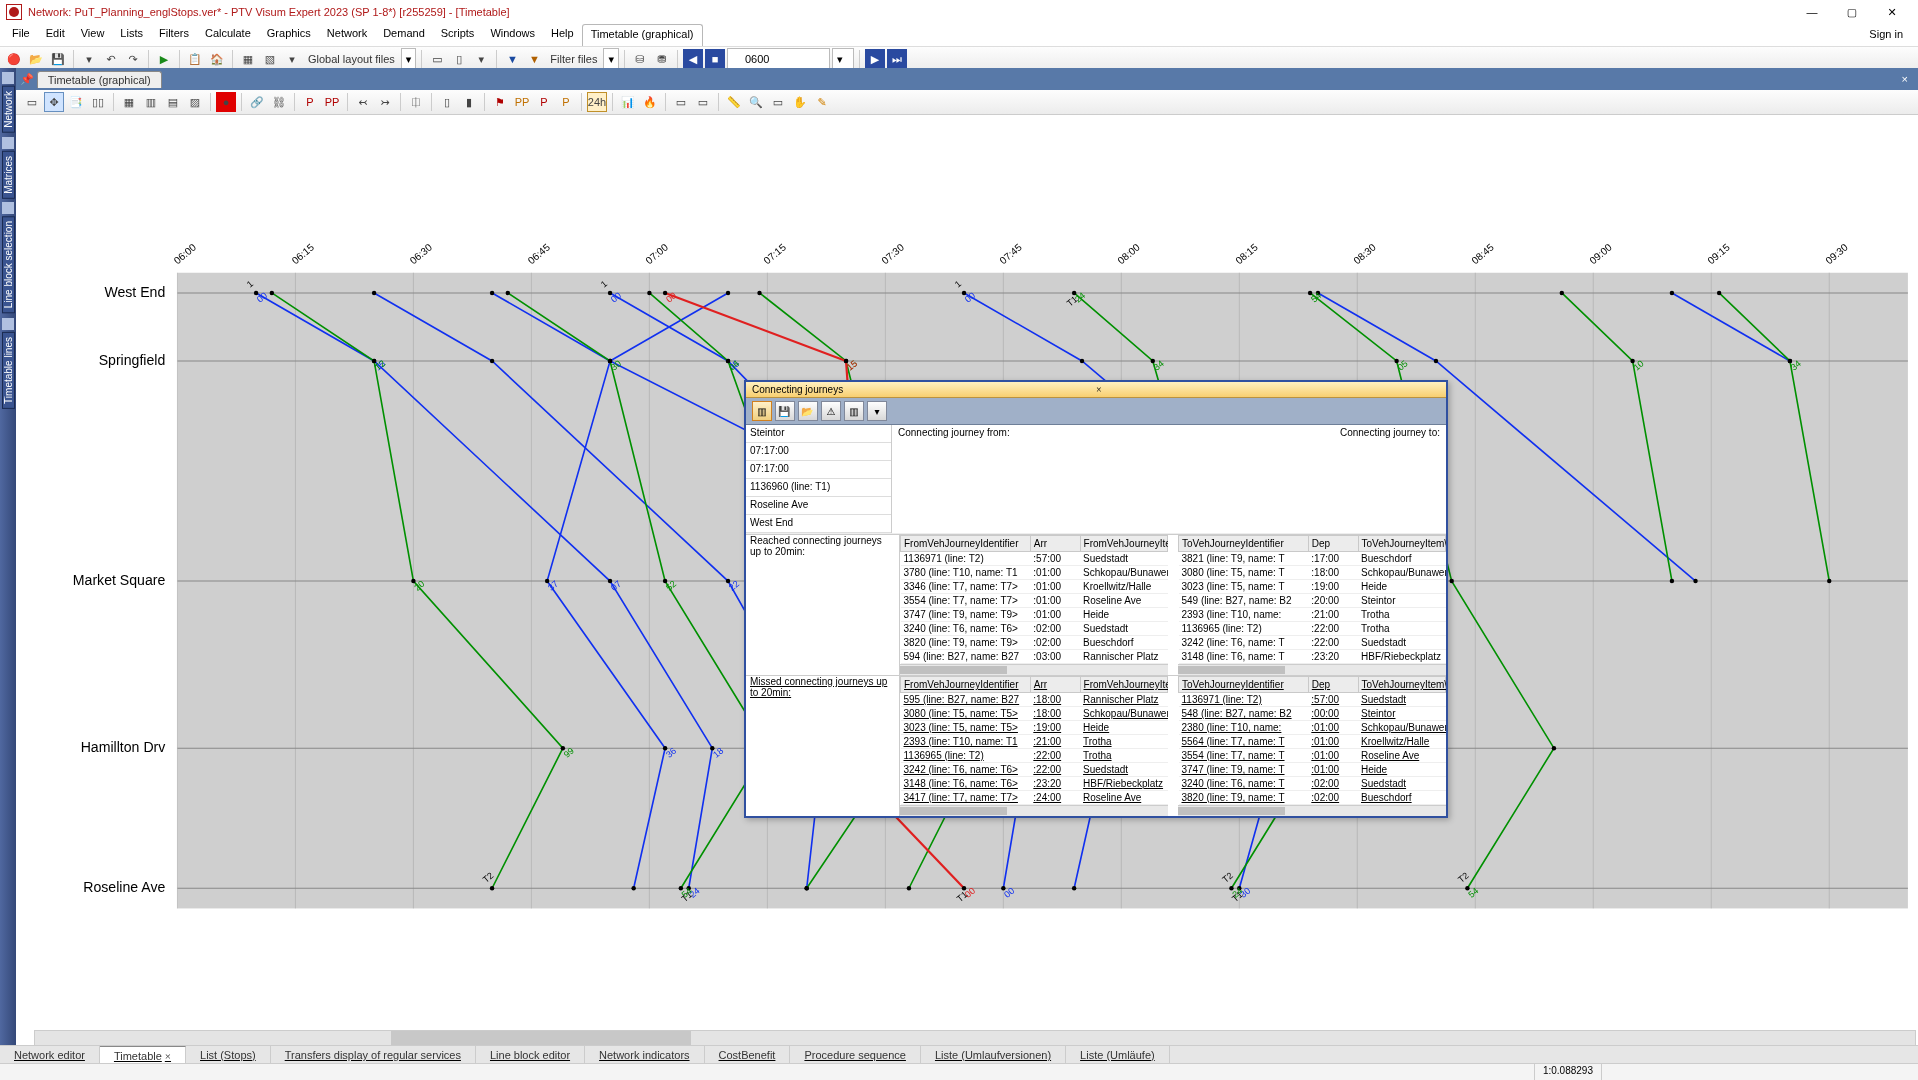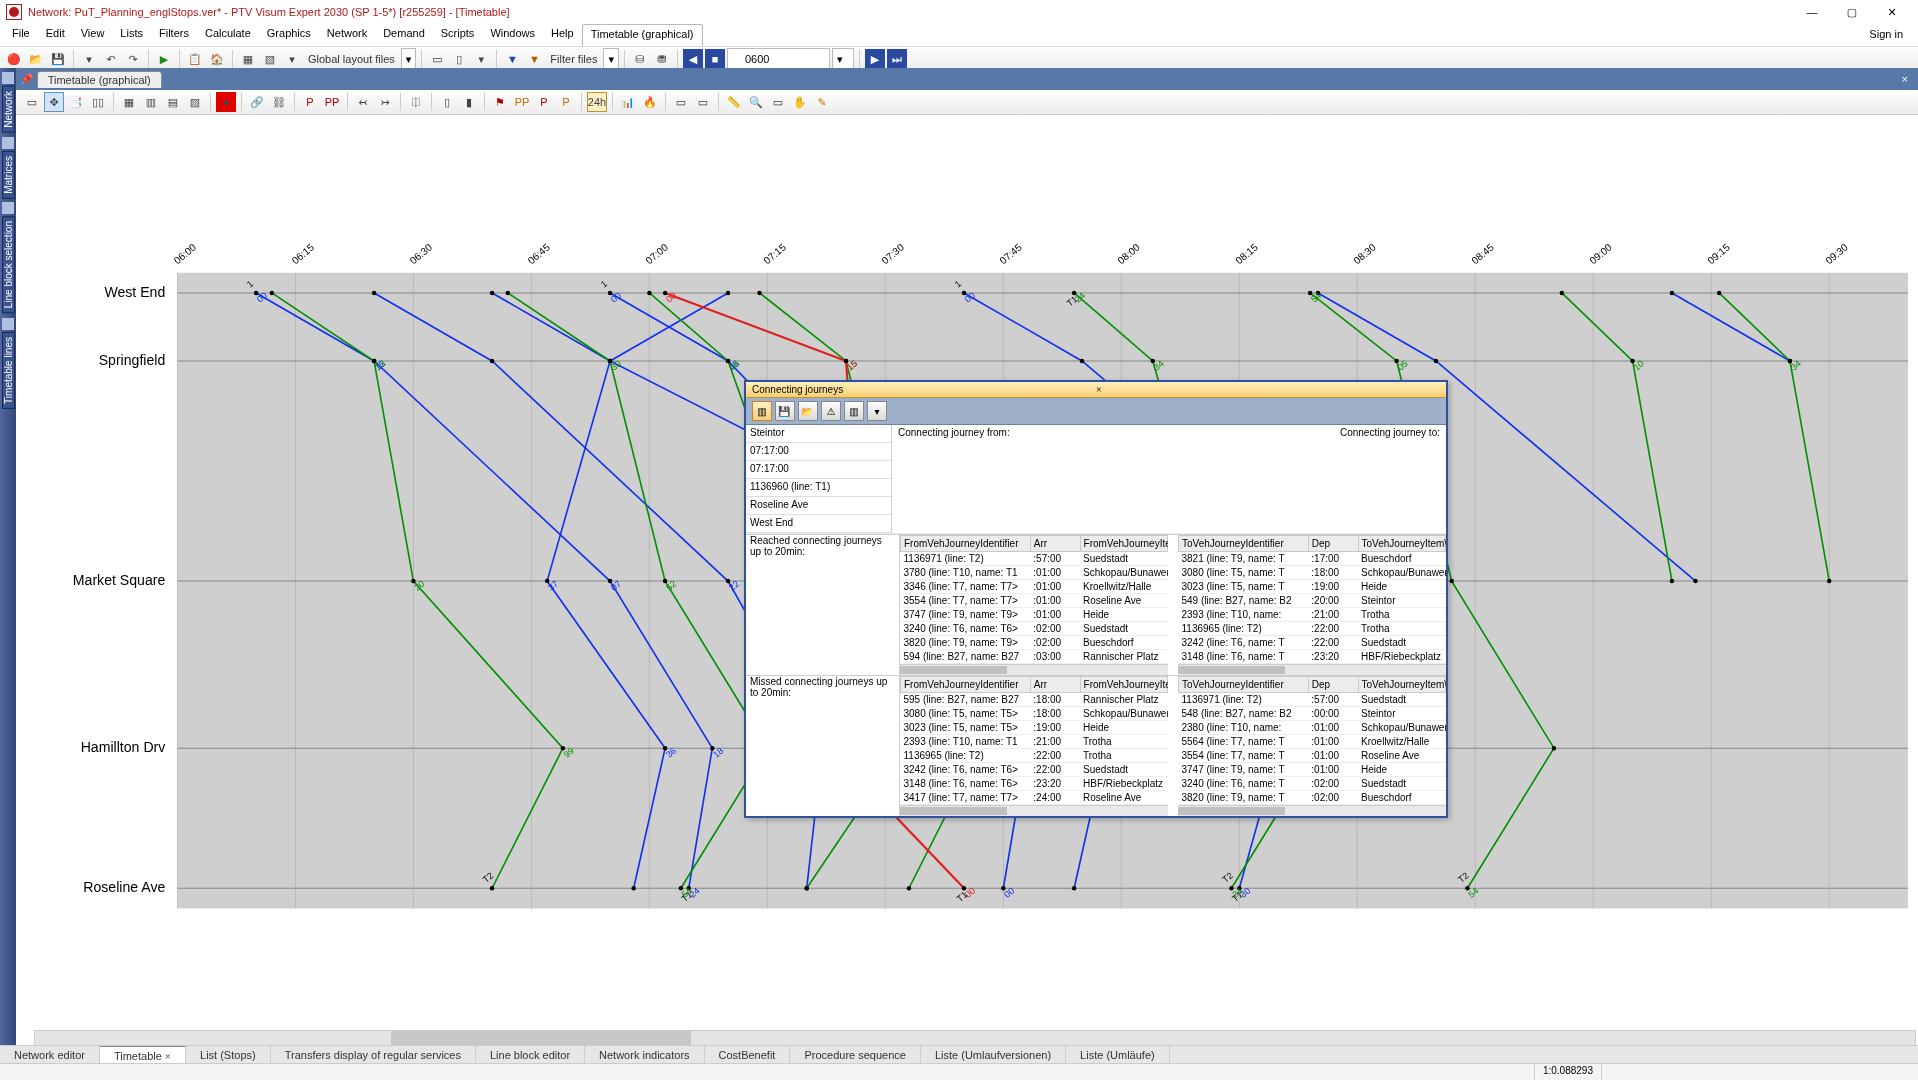--- a/index.html
+++ b/index.html
@@ -84,38 +84,38 @@
 .cj-leftlabel { width:145px; border-right:1px solid #ccc; padding:0 4px; }
 .cj-grid { flex:1; display:flex; gap:10px; overflow:hidden; }
 .cj-tablewrap { flex:1; overflow:hidden; position:relative; }
 .cj-table { width:100%; border-collapse:collapse; table-layout:fixed; }
 .cj-table th { background:#ececec; border:1px solid #c9c9c9; padding:2px 3px; font-weight:normal; text-align:left; font-size:10px; position:relative; }
 .cj-table td { border-bottom:1px solid #eee; padding:1px 3px; font-size:10px; white-space:nowrap; overflow:hidden; }
 .cj-scroll { height:10px; background:#e8e8e8; border-top:1px solid #ccc; display:flex;}
 .cj-scroll .thumb { height:8px; background:#c0c0c0; margin-top:1px; }
 
 
-.btabs { position:absolute; left:0; right:0; bottom:16px; height:18px; background:#e6e6e6; display:flex; align-items:stretch; border-top:1px solid #ccc; }
+.btabs { position:absolute; left:0; right:0; bottom:16px; height:18px; background:#e6e6e6; display:flex; align-items:stretch; border-top:1px solid #ccc;text-decoration:underline; }
 .btab { padding:2px 14px; border-right:1px solid #ccc; color:#333; white-space:nowrap; display:flex; align-items:center; gap:3px; }
 .btab.active { background:#fff; border-top:1px solid #888; }
 .statusbar { position:absolute; left:0; right:0; bottom:0; height:16px; background:#f4f4f4; border-top:1px solid #ccc; display:flex; font-size:10px; }
 .statusbar .seg { border-left:1px solid #ccc; padding:1px 8px; }
 
 
 .hscroll { position:absolute; left:18px; right:2px; bottom:0; height:16px; background:#f0f0f0; display:flex; align-items:center; }
 .hscroll .track { flex:1; height:14px; background:#e4e4e4; border:1px solid #ccc; position:relative; }
 .hscroll .thumbH { position:absolute; left:356px; top:0; width:300px; bottom:0; background:#c8c8c8; }
 
 </style>
 </head>
 <body>
 
 <div class="titlebar">
   <div class="app-icon"></div>
-  <div class="title">Network: PuT_Planning_englStops.ver* - PTV Visum Expert 2030 (SP 1-5*) [r255259] - [Timetable]</div>
+  <div class="title">Network: PuT_Planning_englStops.ver* - PTV Visum Expert 2023 (SP 1-8*) [r255259] - [Timetable]</div>
   <div class="winbtn">—</div>
   <div class="winbtn">▢</div>
   <div class="winbtn">✕</div>
 </div>
 
 <div class="menubar">
   <span class="menuitem">File</span>
   <span class="menuitem">Edit</span>
   <span class="menuitem">View</span>
   <span class="menuitem">Lists</span>
@@ -574,21 +574,21 @@
                       </tr>
                     </tbody>
                   </table>
                 <div class="cj-scroll">
                     <div class="thumb" style="width:40%"></div>
                   </div>
               </div>
             </div>
           </div>
 
-          <div class="cj-tables" style="border-top:1px solid #ccc;">
+          <div class="cj-tables" style="border-top:1px solid #ccc;text-decoration:underline;">
             <div class="cj-leftlabel">Missed connecting journeys up to 20min:</div>
             <div class="cj-grid">
               <div class="cj-tablewrap">
                 <table class="cj-table" id="tbl-missed-from">
                     <thead>
                       <tr>
                         <th style="width: 46%;">FromVehJourneyIdentifier</th>
                         <th style="width: 16%;">Arr</th>
                         <th>FromVehJourneyItem\VehJourProfItem\LineRoute</th>
                       </tr>

